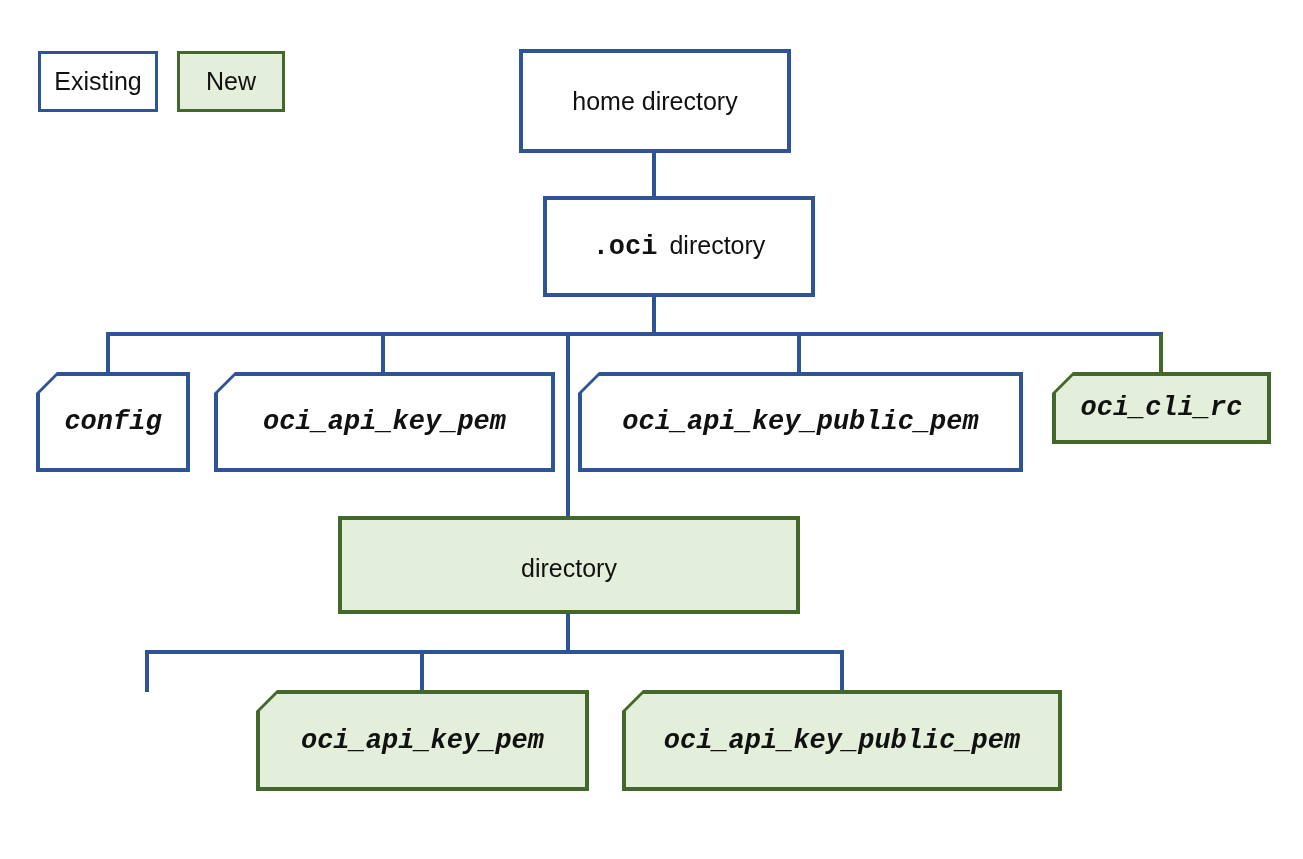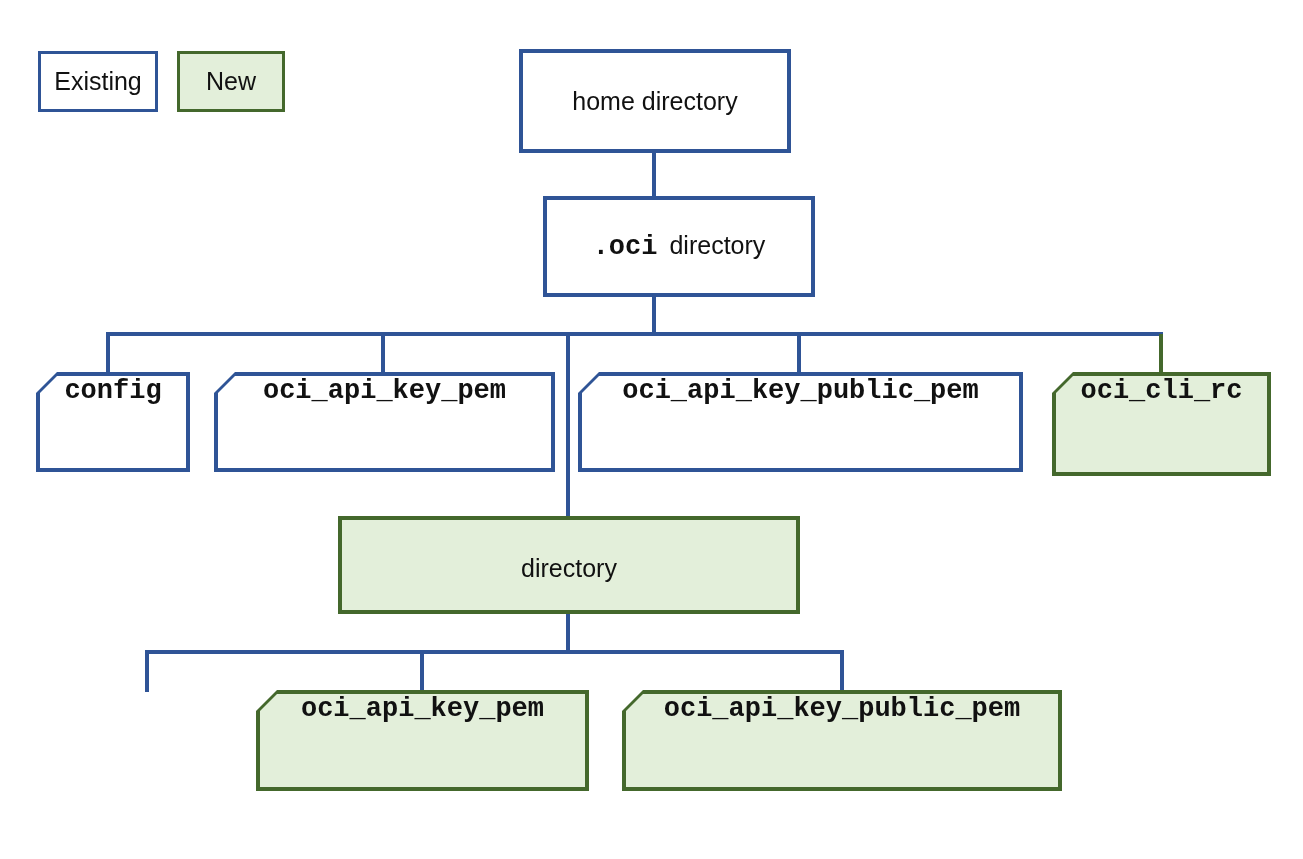--- a/index.html
+++ b/index.html
@@ -40,22 +40,23 @@
     clip-path: polygon(21px 0, 100% 0, 100% 100%, 0 100%, 0 21px);
     background: var(--existing-border);
   }
   .file-node.new { background: var(--new-border); }
   .file-node .inner {
     position: absolute;
     inset: 4px;
     clip-path: polygon(17px 0, 100% 0, 100% 100%, 0 100%, 0 17px);
     background: #ffffff;
     display: flex;
-    align-items: flex-start;
+    align-items: center;
     justify-content: center;
+    font-style: italic;
   }
   .file-node.new .inner { background: var(--new-fill); }
 
   
   .legend-box {
     position: absolute;
     box-sizing: border-box;
     border: 3px solid var(--existing-border);
     background: #ffffff;
     display: flex;
@@ -122,21 +123,21 @@
       <span class="mono">oci_api_key_pem</span>
     </div>
   </div>
 
   <div class="file-node" style="left:578px; top:372px; width:445px; height:100px;">
     <div class="inner">
       <span class="mono">oci_api_key_public_pem</span>
     </div>
   </div>
 
-  <div class="file-node new" style="left:1052px; top:372px; width:219px; height:104px;">
+  <div class="file-node new" style="left:1052px; top:372px; width:219px; height:72px;">
     <div class="inner">
       <span class="mono">oci_cli_rc</span>
     </div>
   </div>
 
   <div class="rect-node new" style="left:338px; top:516px; width:462px; height:98px;">
     <div class="sans node-line2">directory</div>
   </div>
 
 

